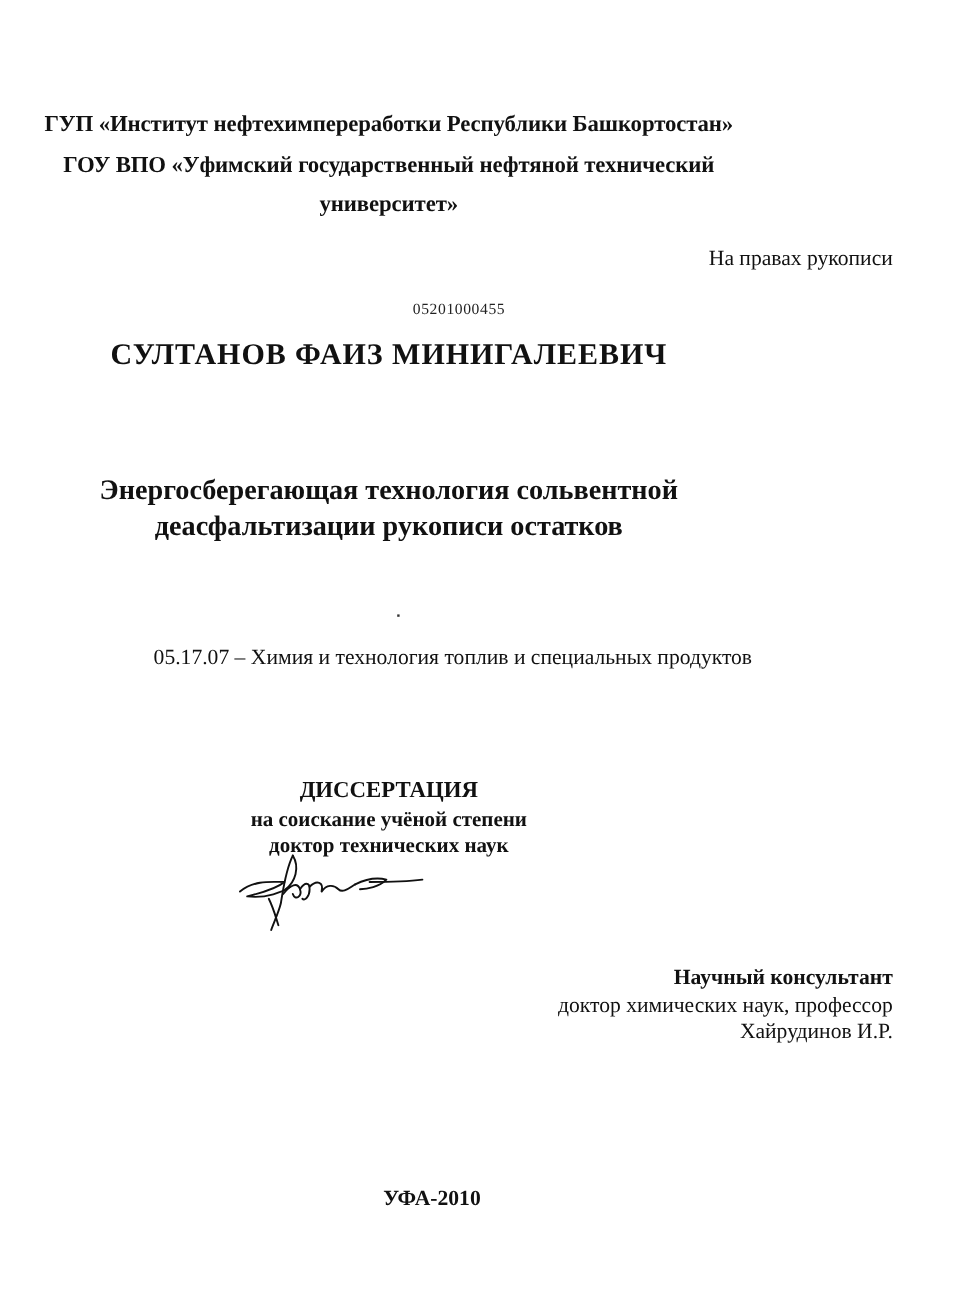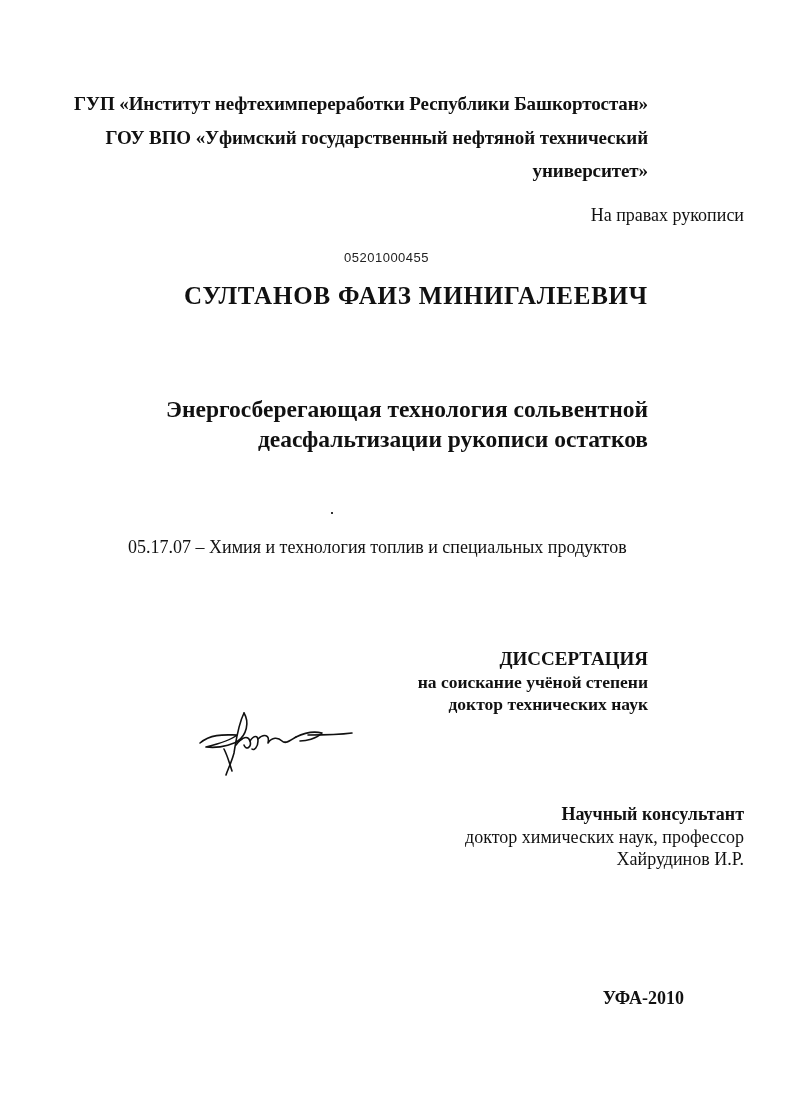--- a/index.html
+++ b/index.html
@@ -5,25 +5,25 @@
     html, body { margin: 0; padding: 0; }
     body {
       width: 796px; height: 1096px;
       background: #ffffff;
       position: relative;
       overflow: hidden;
       font-family: "Liberation Serif", "DejaVu Serif", serif;
       color: #111111;
     }
     .abs { position: absolute; }
-    .center { left: 0; width: 648px; text-align: right; }
+    .center { left: 0; width: 648px; text-align: center; }
     .bold { font-weight: bold; }
     .org { font-size: 19px; font-weight: bold; letter-spacing: -0.1px; }
     .rights { right: 52px; font-size: 18px; }
-    .code { font-family: Liberation Sans, sans-serif; font-size: 13px; color: #222; letter-spacing: 0.5px; }
+    .code { font-family: Liberation Serif, serif; font-size: 13px; color: #222; letter-spacing: 0.5px; }
     .author { font-size: 25px; font-weight: bold; letter-spacing: 0.8px; }
     .title { font-size: 23.5px; font-weight: bold; line-height: 30px; }
     .specialty { left: 128px; font-size: 18px; }
     .diss-head { font-size: 19px; font-weight: bold; }
     .diss-sub { font-size: 17.5px; font-weight: bold; }
     .consult { right: 52px; text-align: right; font-size: 18px; line-height: 22px; }
     .city { font-size: 18px; font-weight: bold; margin-left: 36px; }
     .speck { width: 2px; height: 2px; background: #333; }
   </style>
 </head>

